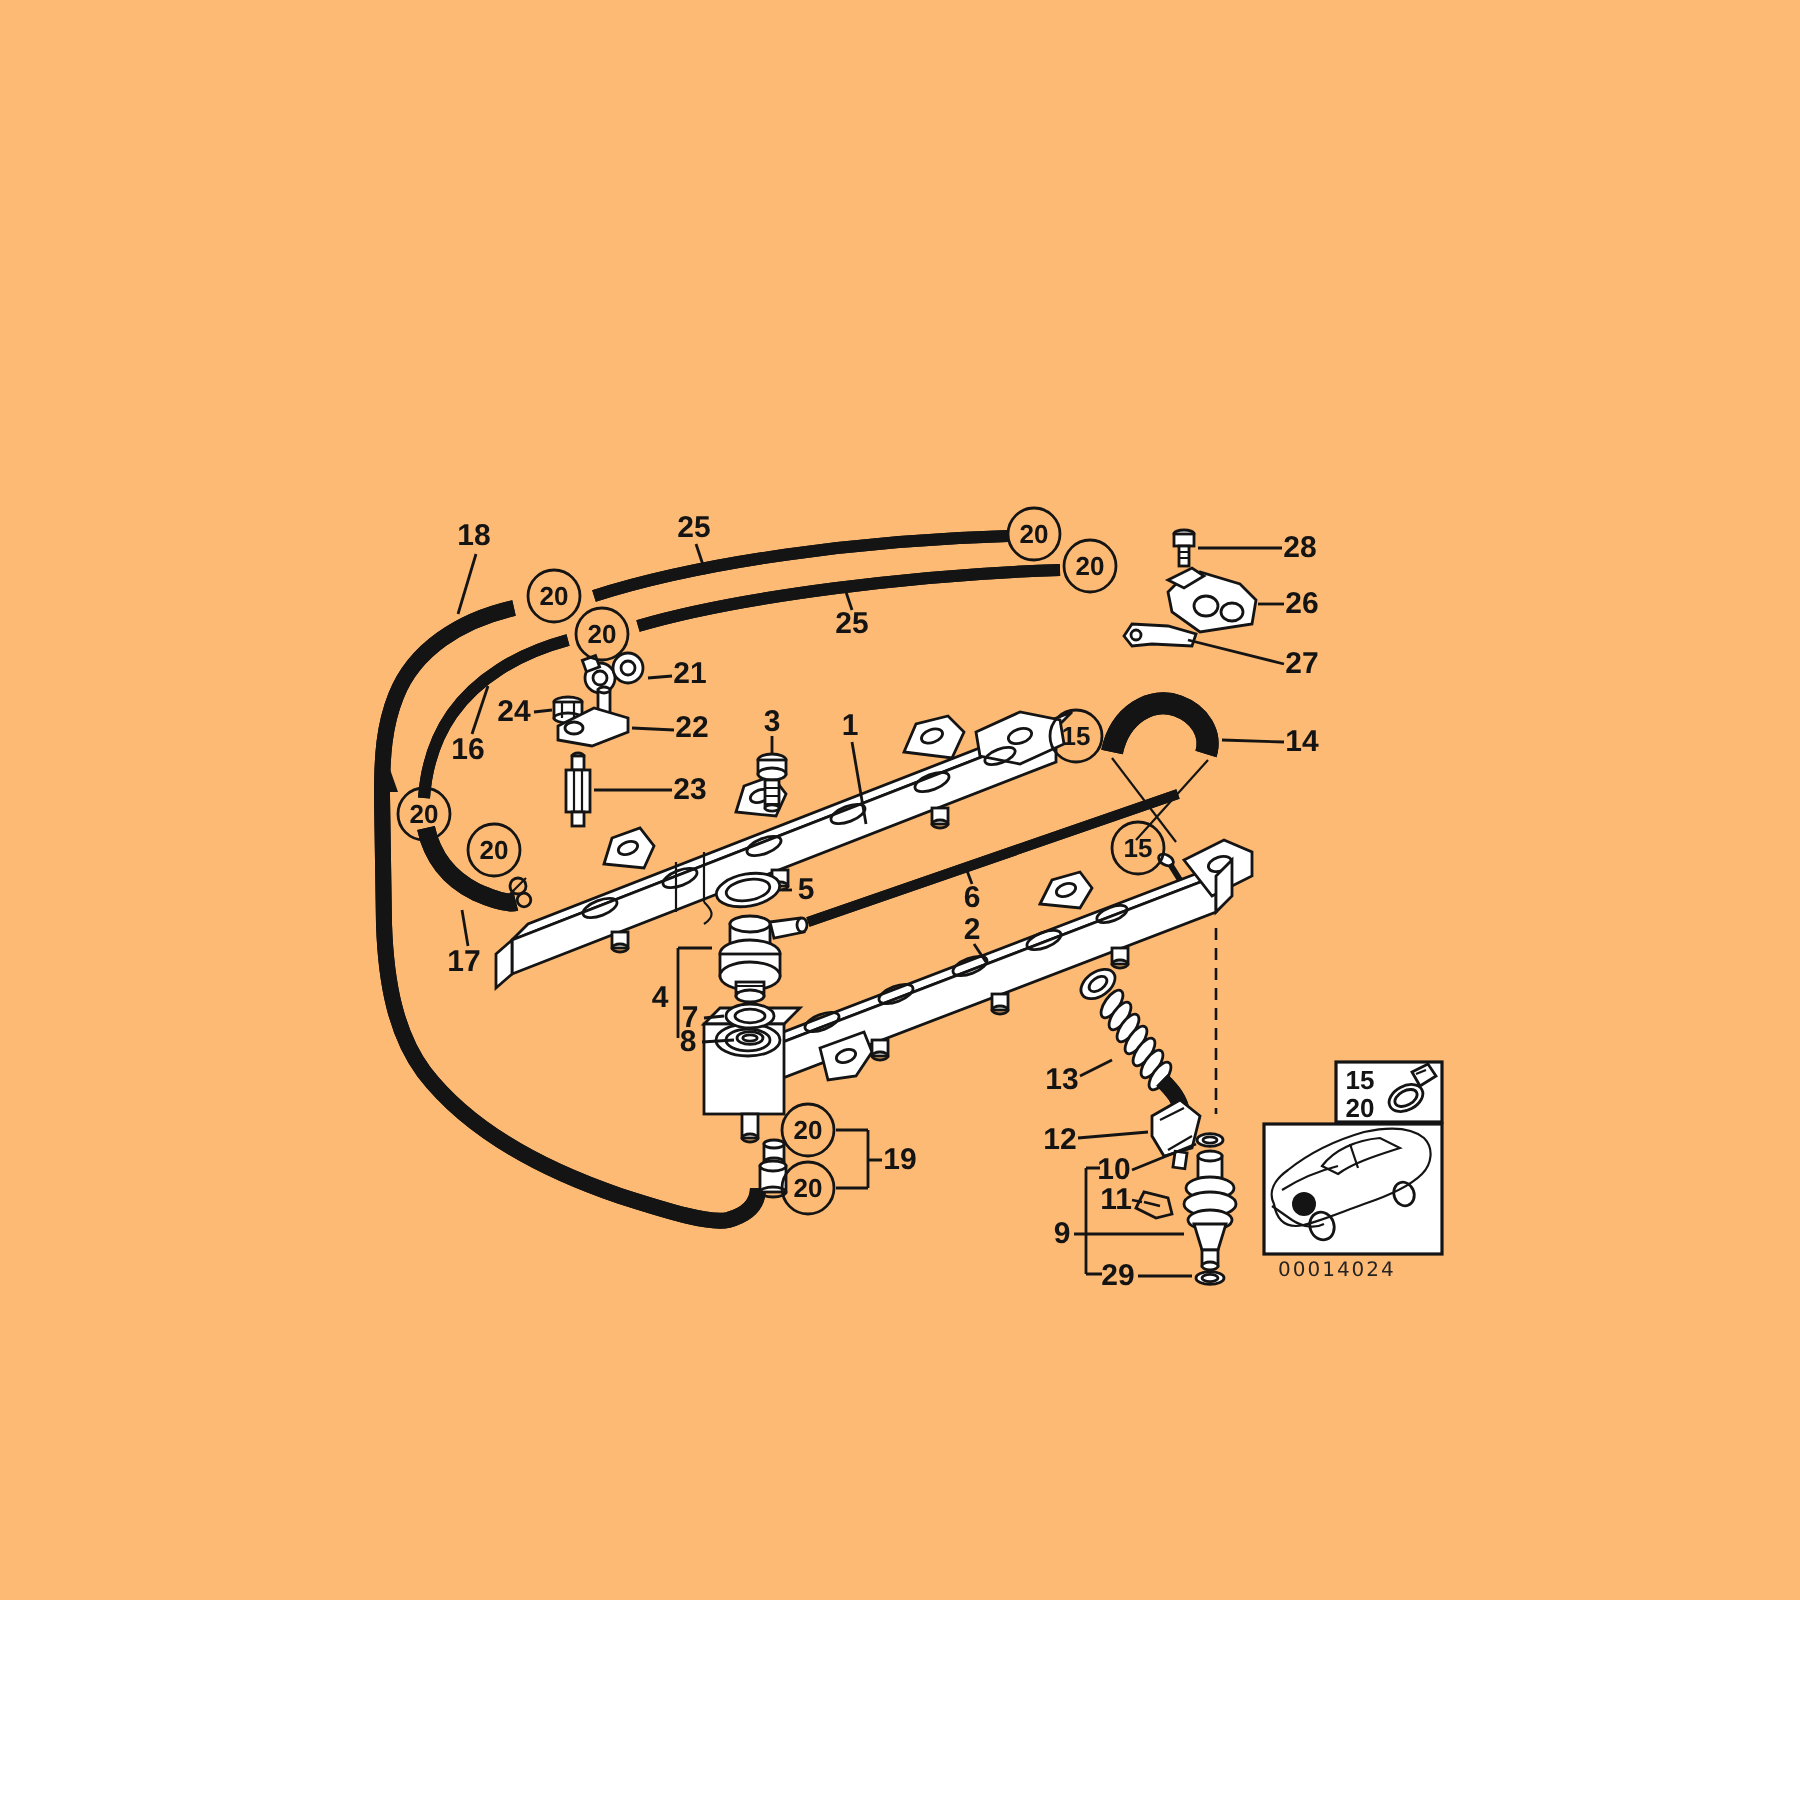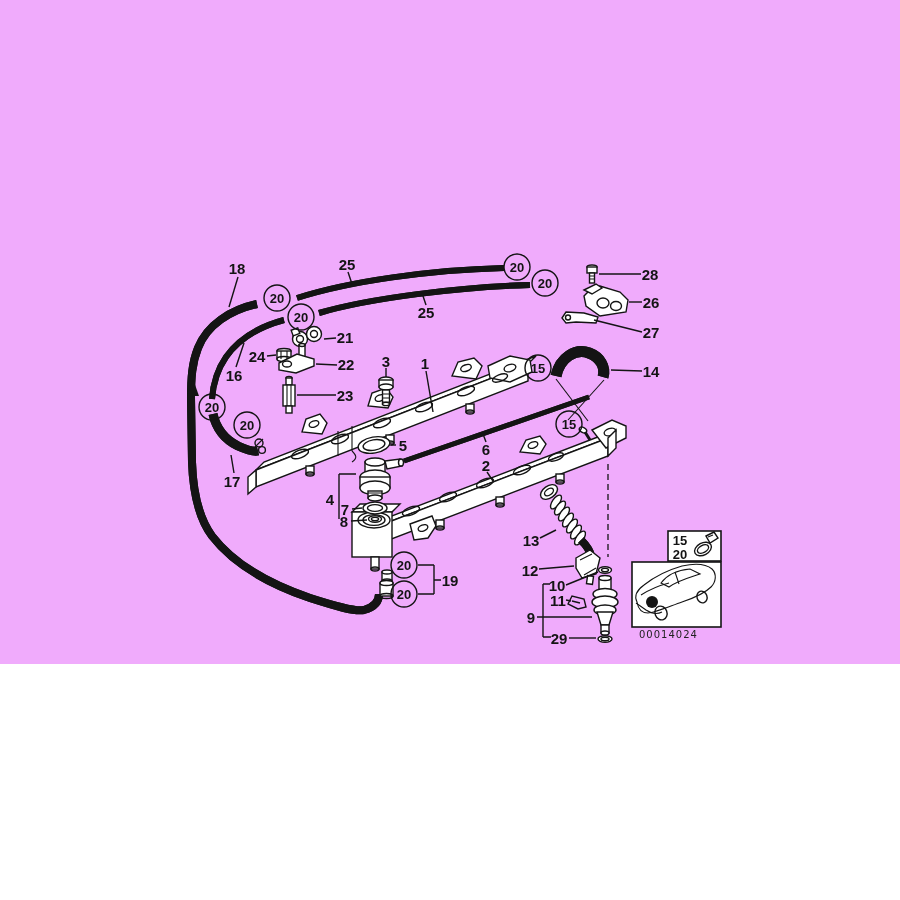--- a/index.html
+++ b/index.html
@@ -1,16 +1,16 @@
 <!DOCTYPE html>
 <html><head>
 <meta charset="utf-8">
 <style>
   html,body{margin:0;padding:0;background:#ffffff;}
-  .page{width:900px;height:664px;position:relative;background:#f0abfc;overflow:hidden;}
+  .page{width:900px;height:800px;position:relative;background:#fdba74;overflow:hidden;}
   svg{position:absolute;left:0;top:0;}
   .lbl{font:bold 15px "Liberation Sans",sans-serif;fill:#141414;}
   .clbl{font:bold 13px "Liberation Sans",sans-serif;fill:#141414;}
   .legtxt{font:bold 13px "Liberation Sans",sans-serif;fill:#141414;}
   .code{font:10px "DejaVu Sans",sans-serif;fill:#222;letter-spacing:1px;}
   .thin{stroke:#141414;stroke-width:1.1;fill:none;}
   .part{stroke:#141414;stroke-width:1.4;fill:#ffffff;}
   .partn{stroke:#141414;stroke-width:1.4;fill:none;}
   .tube8{stroke:#141414;stroke-width:8;fill:none;stroke-linecap:butt;}
   .core8{stroke:#ffffff;stroke-width:4.8;fill:none;stroke-linecap:butt;}

